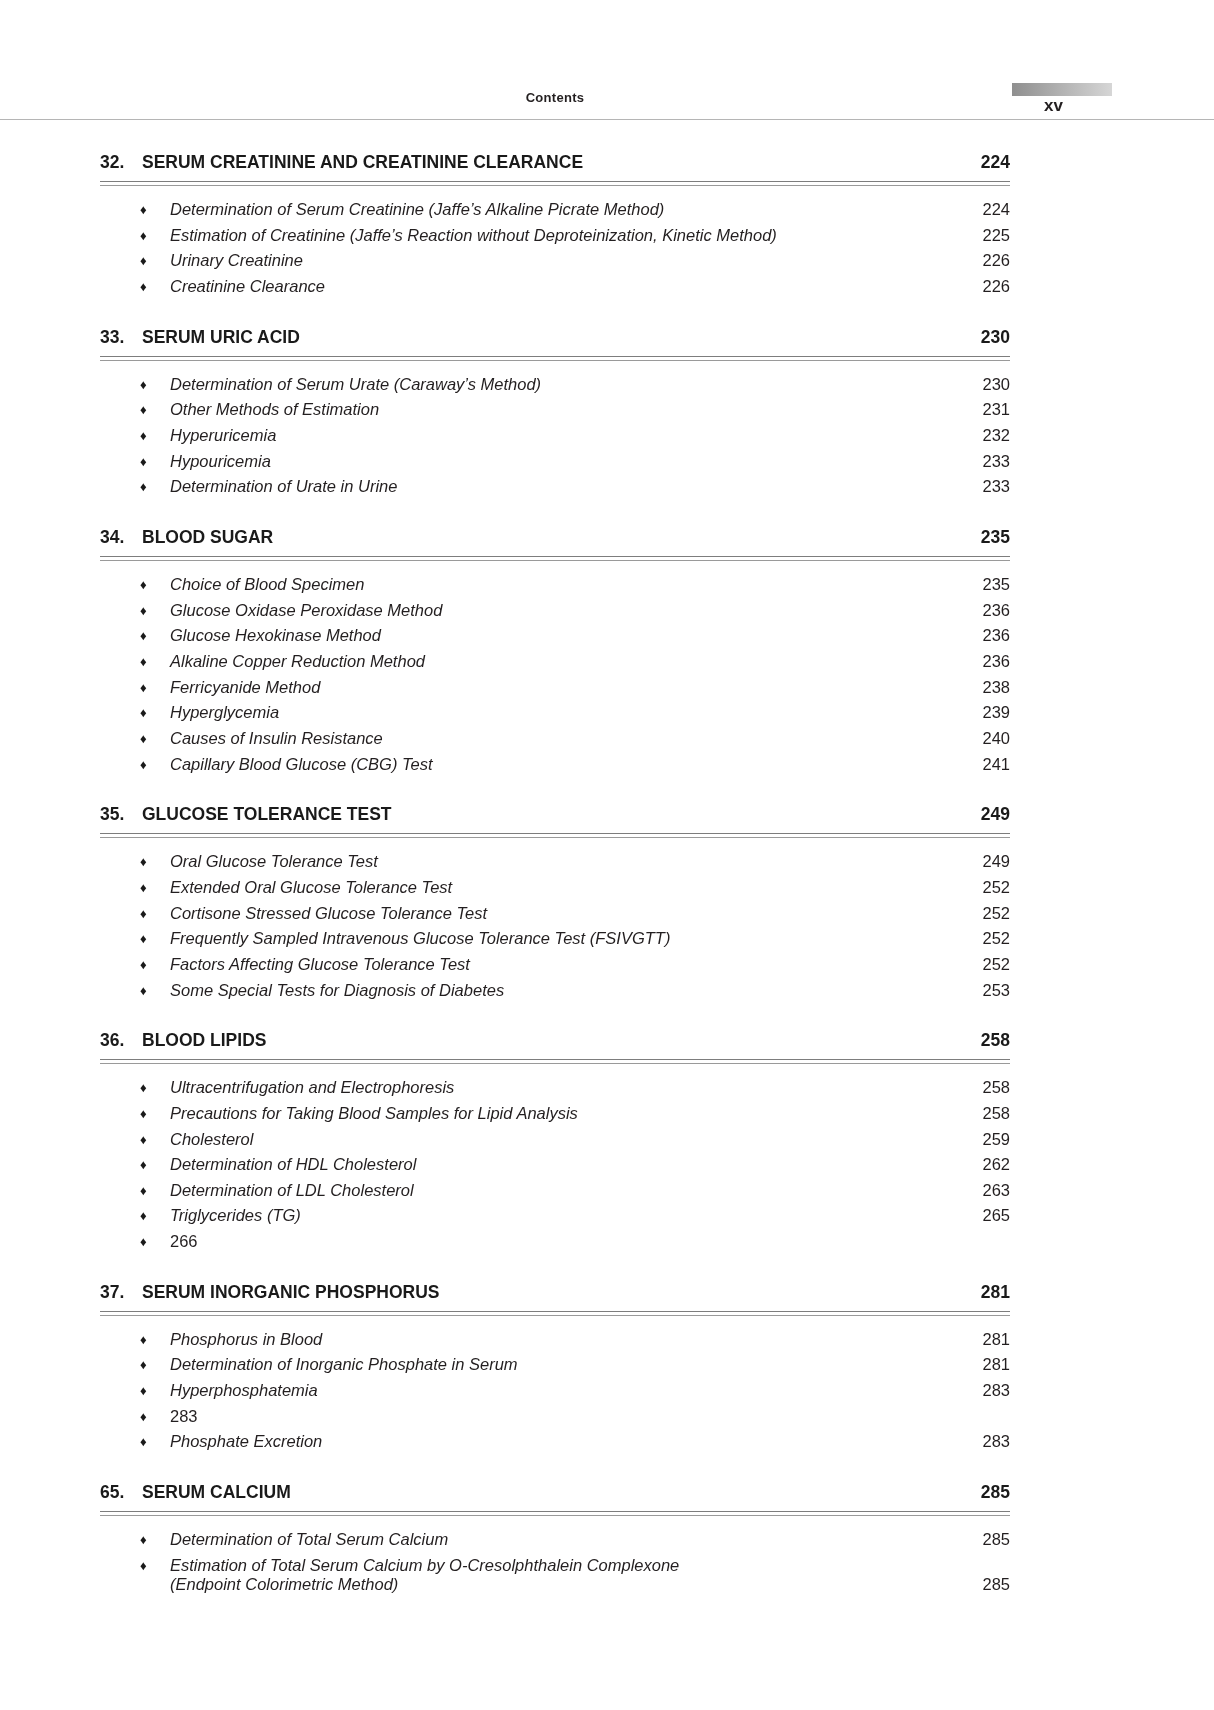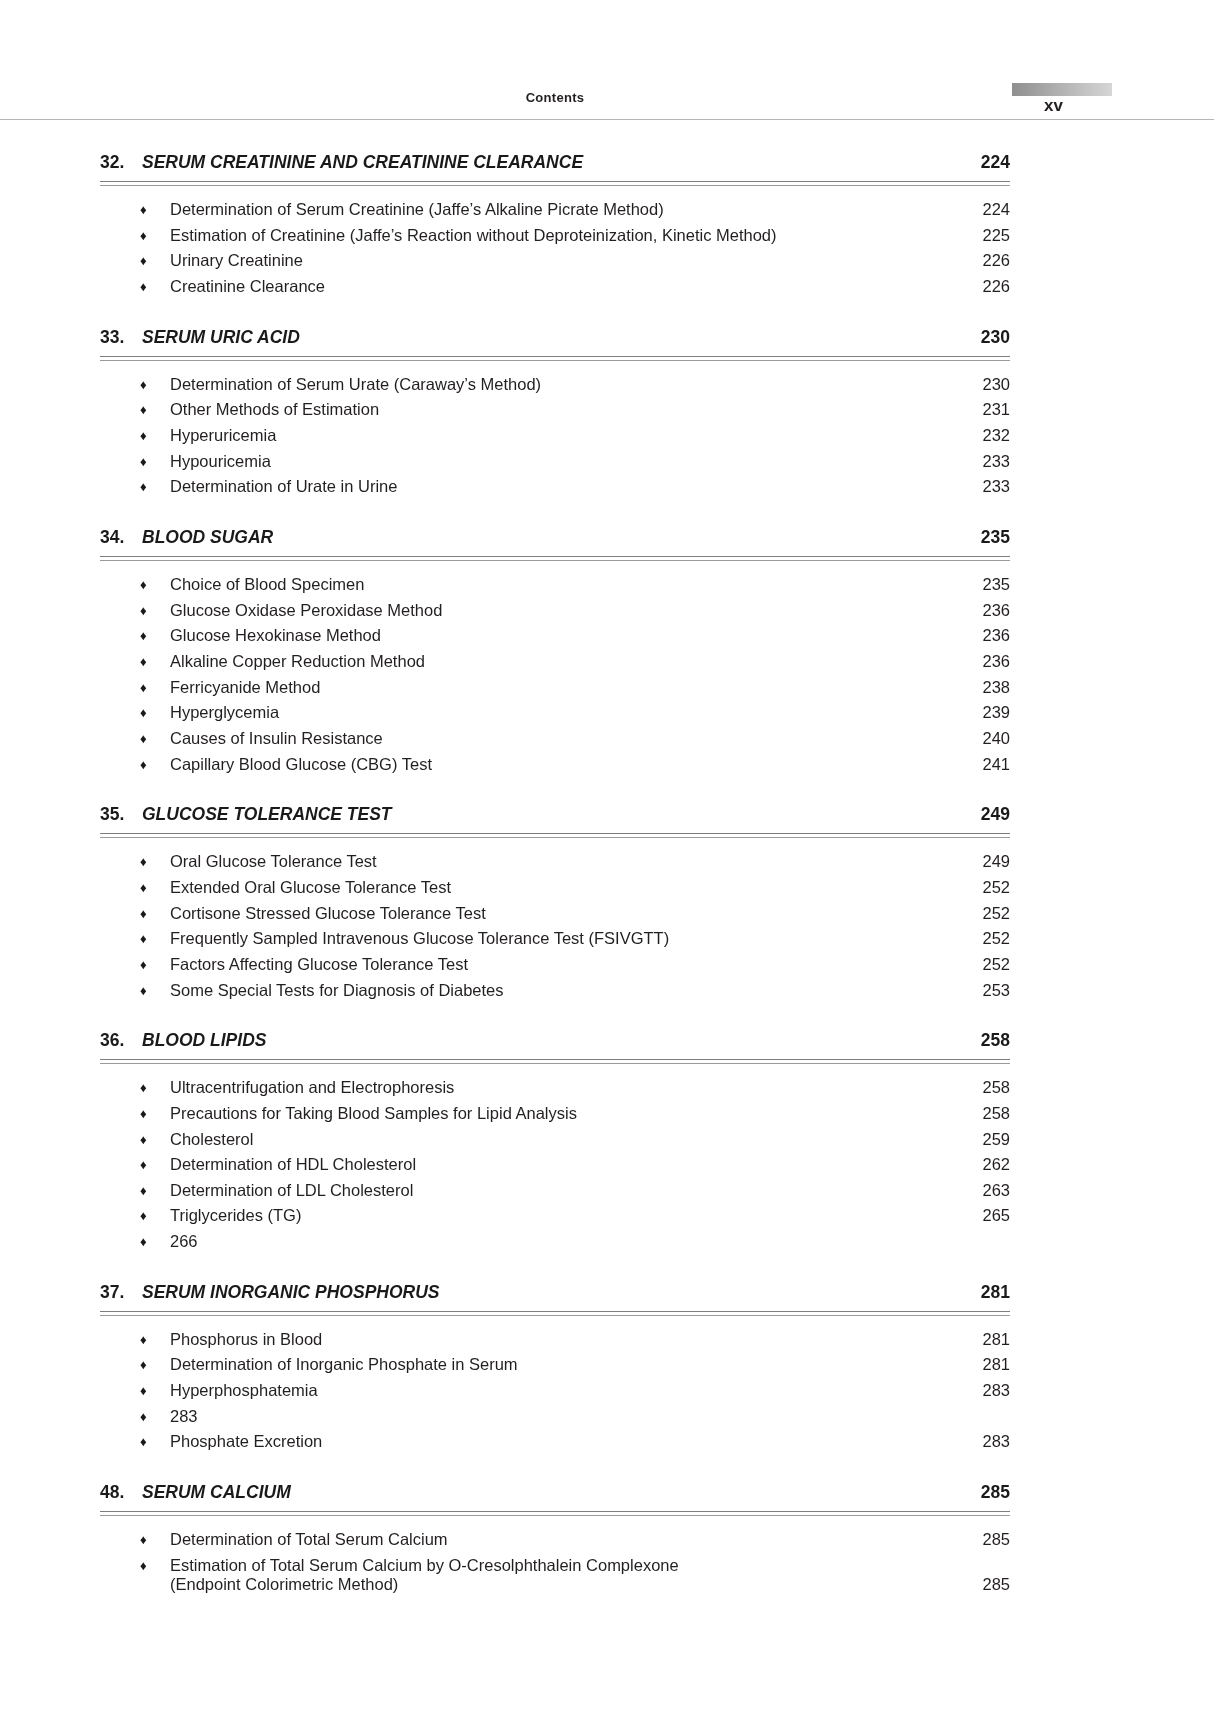--- a/index.html
+++ b/index.html
@@ -74,21 +74,20 @@
     font-weight: bold;
     color: #1a1a1a;
   }
   .chapter-number {
     width: 42px;
     flex: 0 0 auto;
   }
   .chapter-title {
     flex: 1 1 auto;
     padding-right: 20px;
-    font-style: italic;
   }
   .chapter-page {
     flex: 0 0 auto;
   }
   .chapter-rule {
     margin-top: 8px;
     height: 3px;
     border-top: 1px solid #7d7d7d;
     border-bottom: 1px solid #9a9a9a;
   }
@@ -108,20 +107,21 @@
     margin-left: 40px;
     font-size: 13px;
     padding-top: 2px;
     align-self: flex-start;
     color: #1a1a1a;
   }
   .item-label {
     flex: 1 1 auto;
     padding-right: 20px;
     white-space: pre-line;
+    font-style: italic;
   }
   .item-page {
     flex: 0 0 auto;
     align-self: flex-end;
   }
 </style>
 </head>
 <body>
 
 <div class="page">
@@ -396,21 +396,21 @@
   <div class="toc-item">
     <span class="bullet">♦</span>
     <span class="item-label">Phosphate Excretion</span>
     <span class="item-page">283</span>
   </div>
 </div>
   </section>
 
   <section class="chapter">
     <div class="chapter-heading">
-      <span class="chapter-number">48.</span>
+      <span class="chapter-number">65.</span>
       <span class="chapter-title">SERUM CALCIUM</span>
       <span class="chapter-page">285</span>
     </div>
     <div class="chapter-rule"></div>
     <div class="chapter-items">
   <div class="toc-item">
     <span class="bullet">♦</span>
     <span class="item-label">Determination of Total Serum Calcium</span>
     <span class="item-page">285</span>
   </div>

